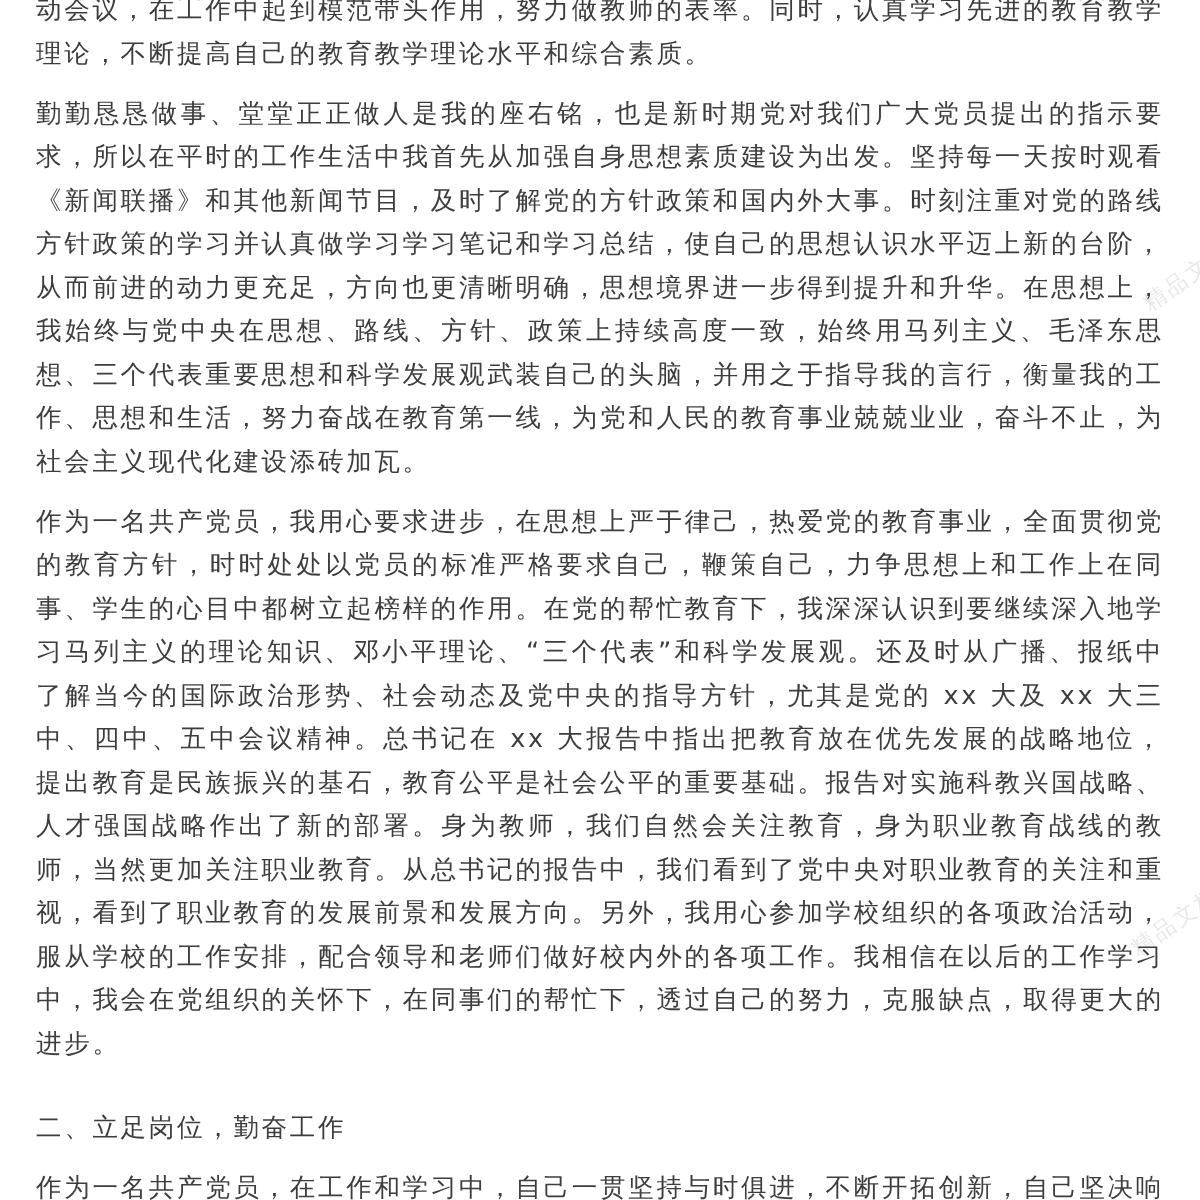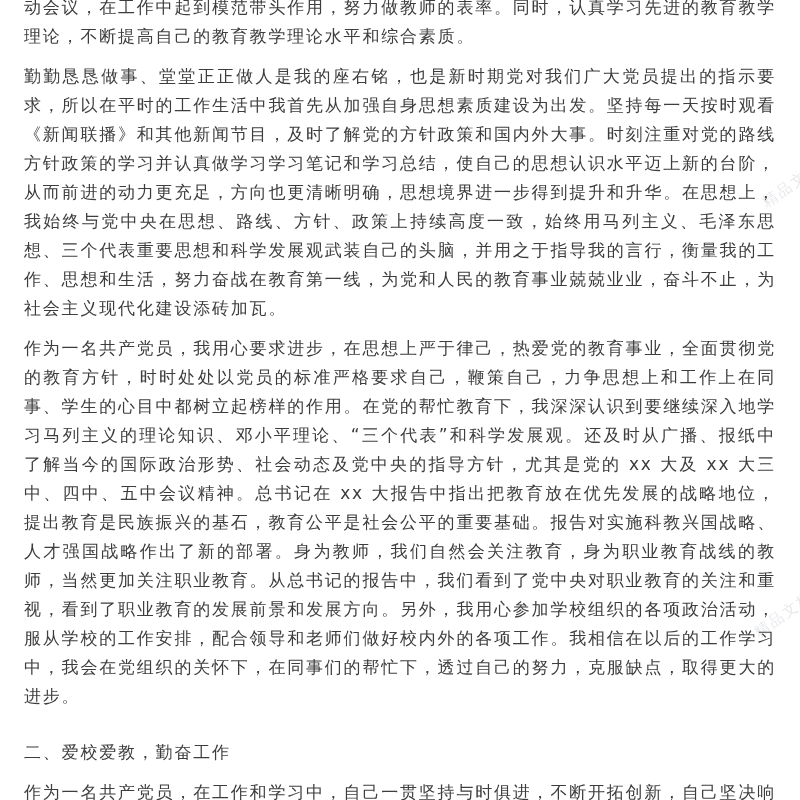--- a/index.html
+++ b/index.html
@@ -57,16 +57,16 @@
 </head>
 <body>
 
 <div class="page">
   <div class="watermark wm1">精品文档</div>
   <div class="watermark wm2">精品文档</div>
   <div class="doc" id="doc">
       <p class="body">动会议，在工作中起到模范带头作用，努力做教师的表率。同时，认真学习先进的教育教学理论，不断提高自己的教育教学理论水平和综合素质。</p>
       <p class="body">勤勤恳恳做事、堂堂正正做人是我的座右铭，也是新时期党对我们广大党员提出的指示要求，所以在平时的工作生活中我首先从加强自身思想素质建设为出发。坚持每一天按时观看《新闻联播》和其他新闻节目，及时了解党的方针政策和国内外大事。时刻注重对党的路线方针政策的学习并认真做学习学习笔记和学习总结，使自己的思想认识水平迈上新的台阶，从而前进的动力更充足，方向也更清晰明确，思想境界进一步得到提升和升华。在思想上，我始终与党中央在思想、路线、方针、政策上持续高度一致，始终用马列主义、毛泽东思想、三个代表重要思想和科学发展观武装自己的头脑，并用之于指导我的言行，衡量我的工作、思想和生活，努力奋战在教育第一线，为党和人民的教育事业兢兢业业，奋斗不止，为社会主义现代化建设添砖加瓦。</p>
       <p class="body">作为一名共产党员，我用心要求进步，在思想上严于律己，热爱党的教育事业，全面贯彻党的教育方针，时时处处以党员的标准严格要求自己，鞭策自己，力争思想上和工作上在同事、学生的心目中都树立起榜样的作用。在党的帮忙教育下，我深深认识到要继续深入地学习马列主义的理论知识、邓小平理论、“三个代表”和科学发展观。还及时从广播、报纸中了解当今的国际政治形势、社会动态及党中央的指导方针，尤其是党的 xx 大及 xx 大三中、四中、五中会议精神。总书记在 xx 大报告中指出把教育放在优先发展的战略地位，提出教育是民族振兴的基石，教育公平是社会公平的重要基础。报告对实施科教兴国战略、人才强国战略作出了新的部署。身为教师，我们自然会关注教育，身为职业教育战线的教师，当然更加关注职业教育。从总书记的报告中，我们看到了党中央对职业教育的关注和重视，看到了职业教育的发展前景和发展方向。另外，我用心参加学校组织的各项政治活动，服从学校的工作安排，配合领导和老师们做好校内外的各项工作。我相信在以后的工作学习中，我会在党组织的关怀下，在同事们的帮忙下，透过自己的努力，克服缺点，取得更大的进步。</p>
-      <p class="heading">二、爱校爱教，勤奋工作</p>
+      <p class="heading">二、立足岗位，勤奋工作</p>
       <p class="body">作为一名共产党员，在工作和学习中，自己一贯坚持与时俱进，不断开拓创新，自己坚决响应时代要求，更新自我，完善自我，无论作什么事，个性是涉及到人民群众根本利益和事，都能持续清醒的头脑，以严格的纪律要求自己。在自己的工作岗位上，自己能以教师的职业道德严格要求自己，爱校爱教，爱岗爱生。在工作中勇挑重担，力争在平凡的岗位上做出不平凡的成绩。</p>
     </div>
 </div>
 
 </body></html>

